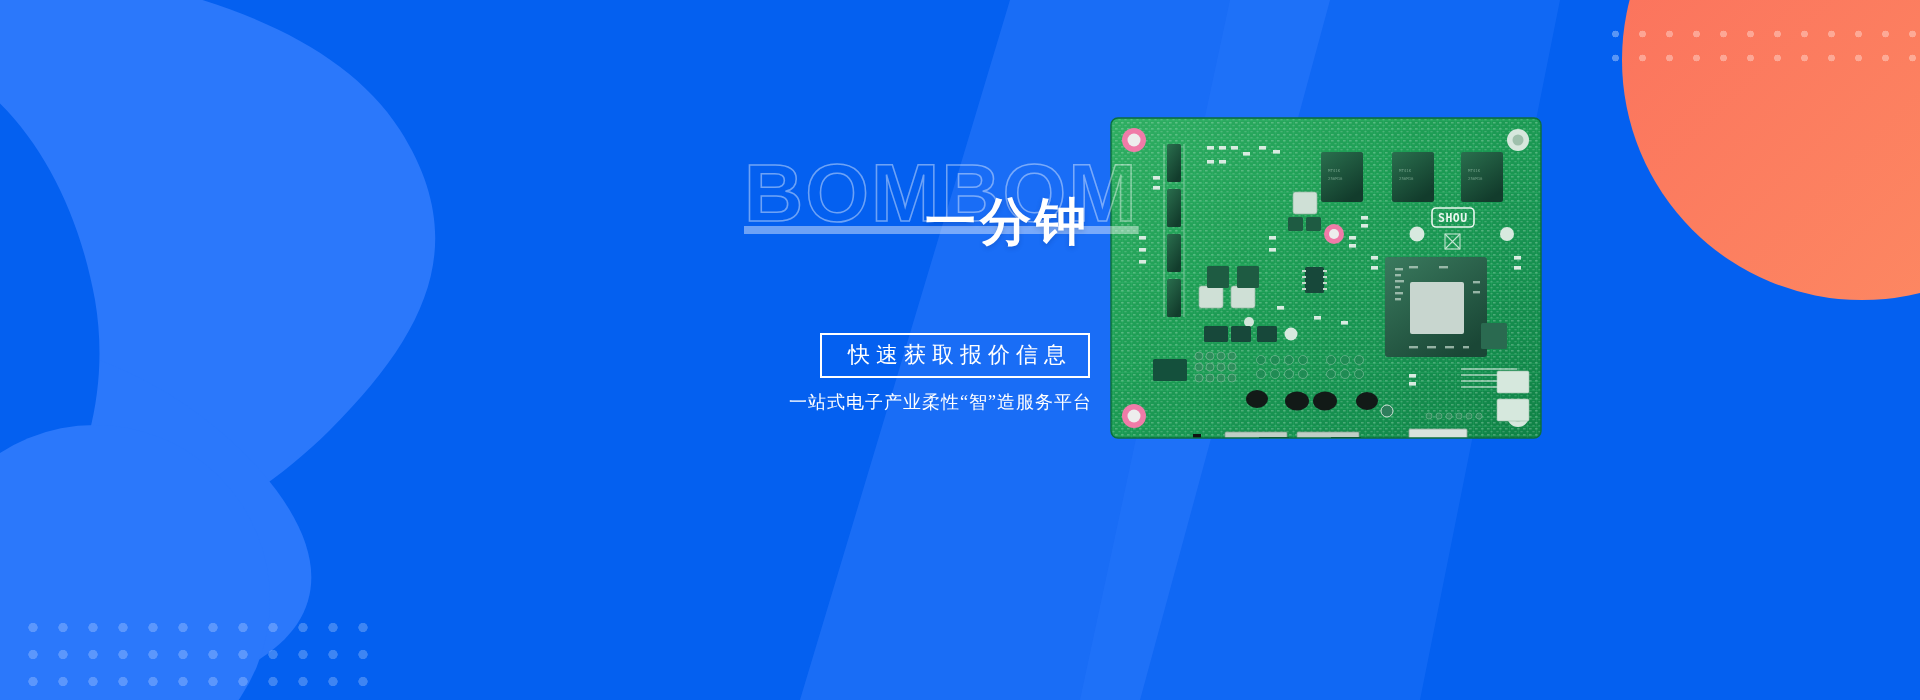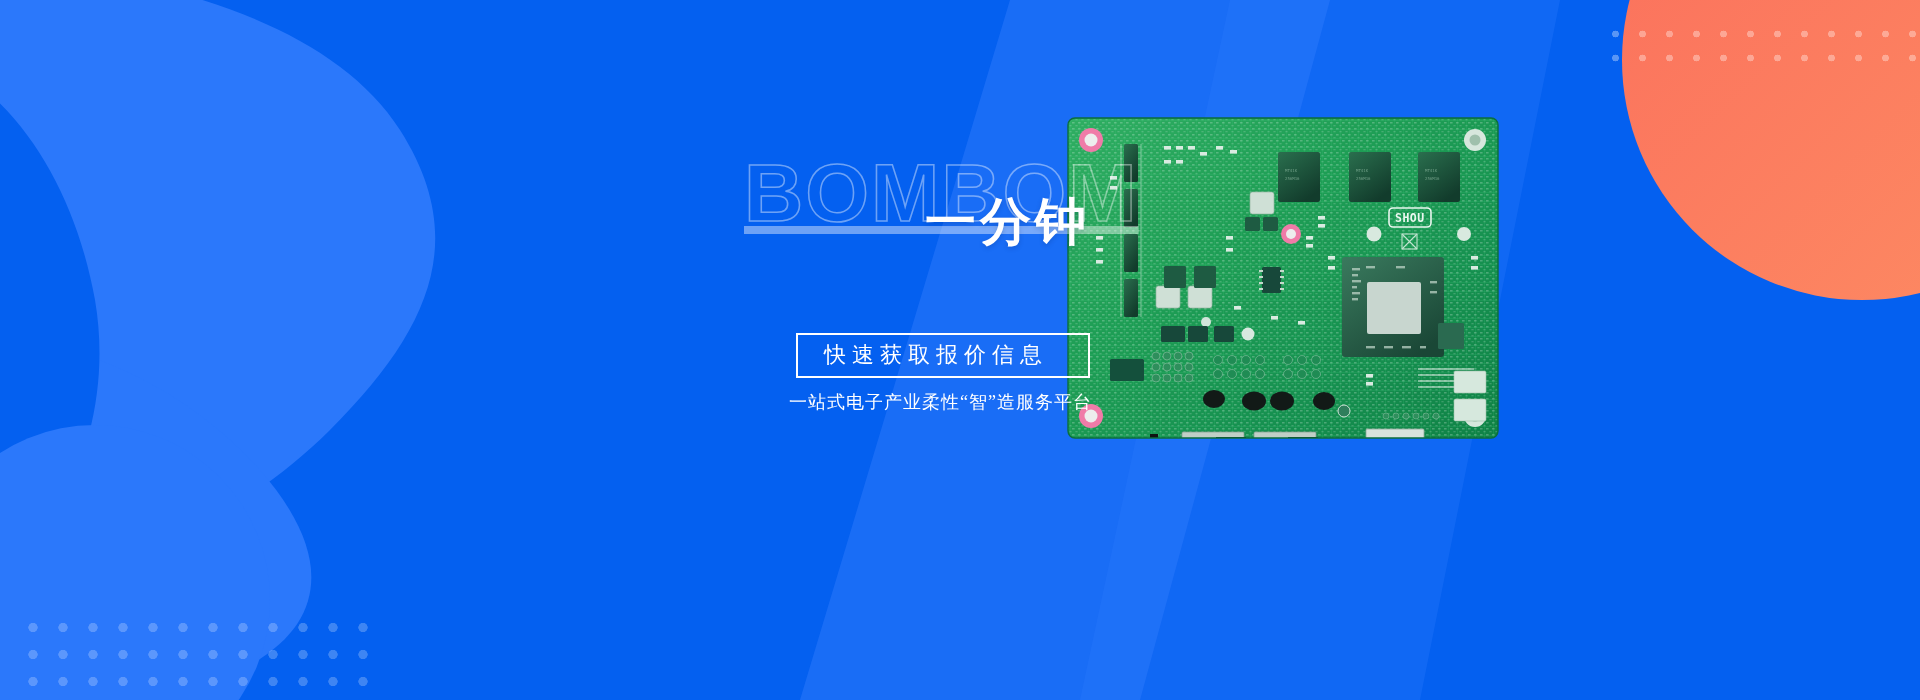--- a/index.html
+++ b/index.html
@@ -68,21 +68,21 @@
     text-shadow:0 2px 5px rgba(0,25,80,.18);
   }
   .headline-line{display:block;}
 
   .subtitle-box{
     position:absolute;
     right:0;
     top:185px;
     box-sizing:border-box;
     border:2px solid #ffffff;
-    padding:9px 40px 10px 26px;
+    padding:9px 16px 10px 26px;
     color:#ffffff;
     font-size:22px;
     letter-spacing:6px;
     white-space:nowrap;
     line-height:1;
   }
   .tagline{
     position:absolute;
     right:-2px;
     top:245px;
@@ -90,21 +90,21 @@
     font-size:18px;
     letter-spacing:1px;
     white-space:nowrap;
     font-family:"Liberation Serif","DejaVu Serif",serif;
     line-height:1;
   }
 
   
   .pcb-wrap{
     position:absolute;
-    left:1066px;
+    left:1109px;
     top:116px;
     width:434px;
     height:338px;
     text-decoration:underline;
   }
   .pcb-svg{display:block;width:434px;height:338px;}
 </style>
 </head>
 <body>
 

